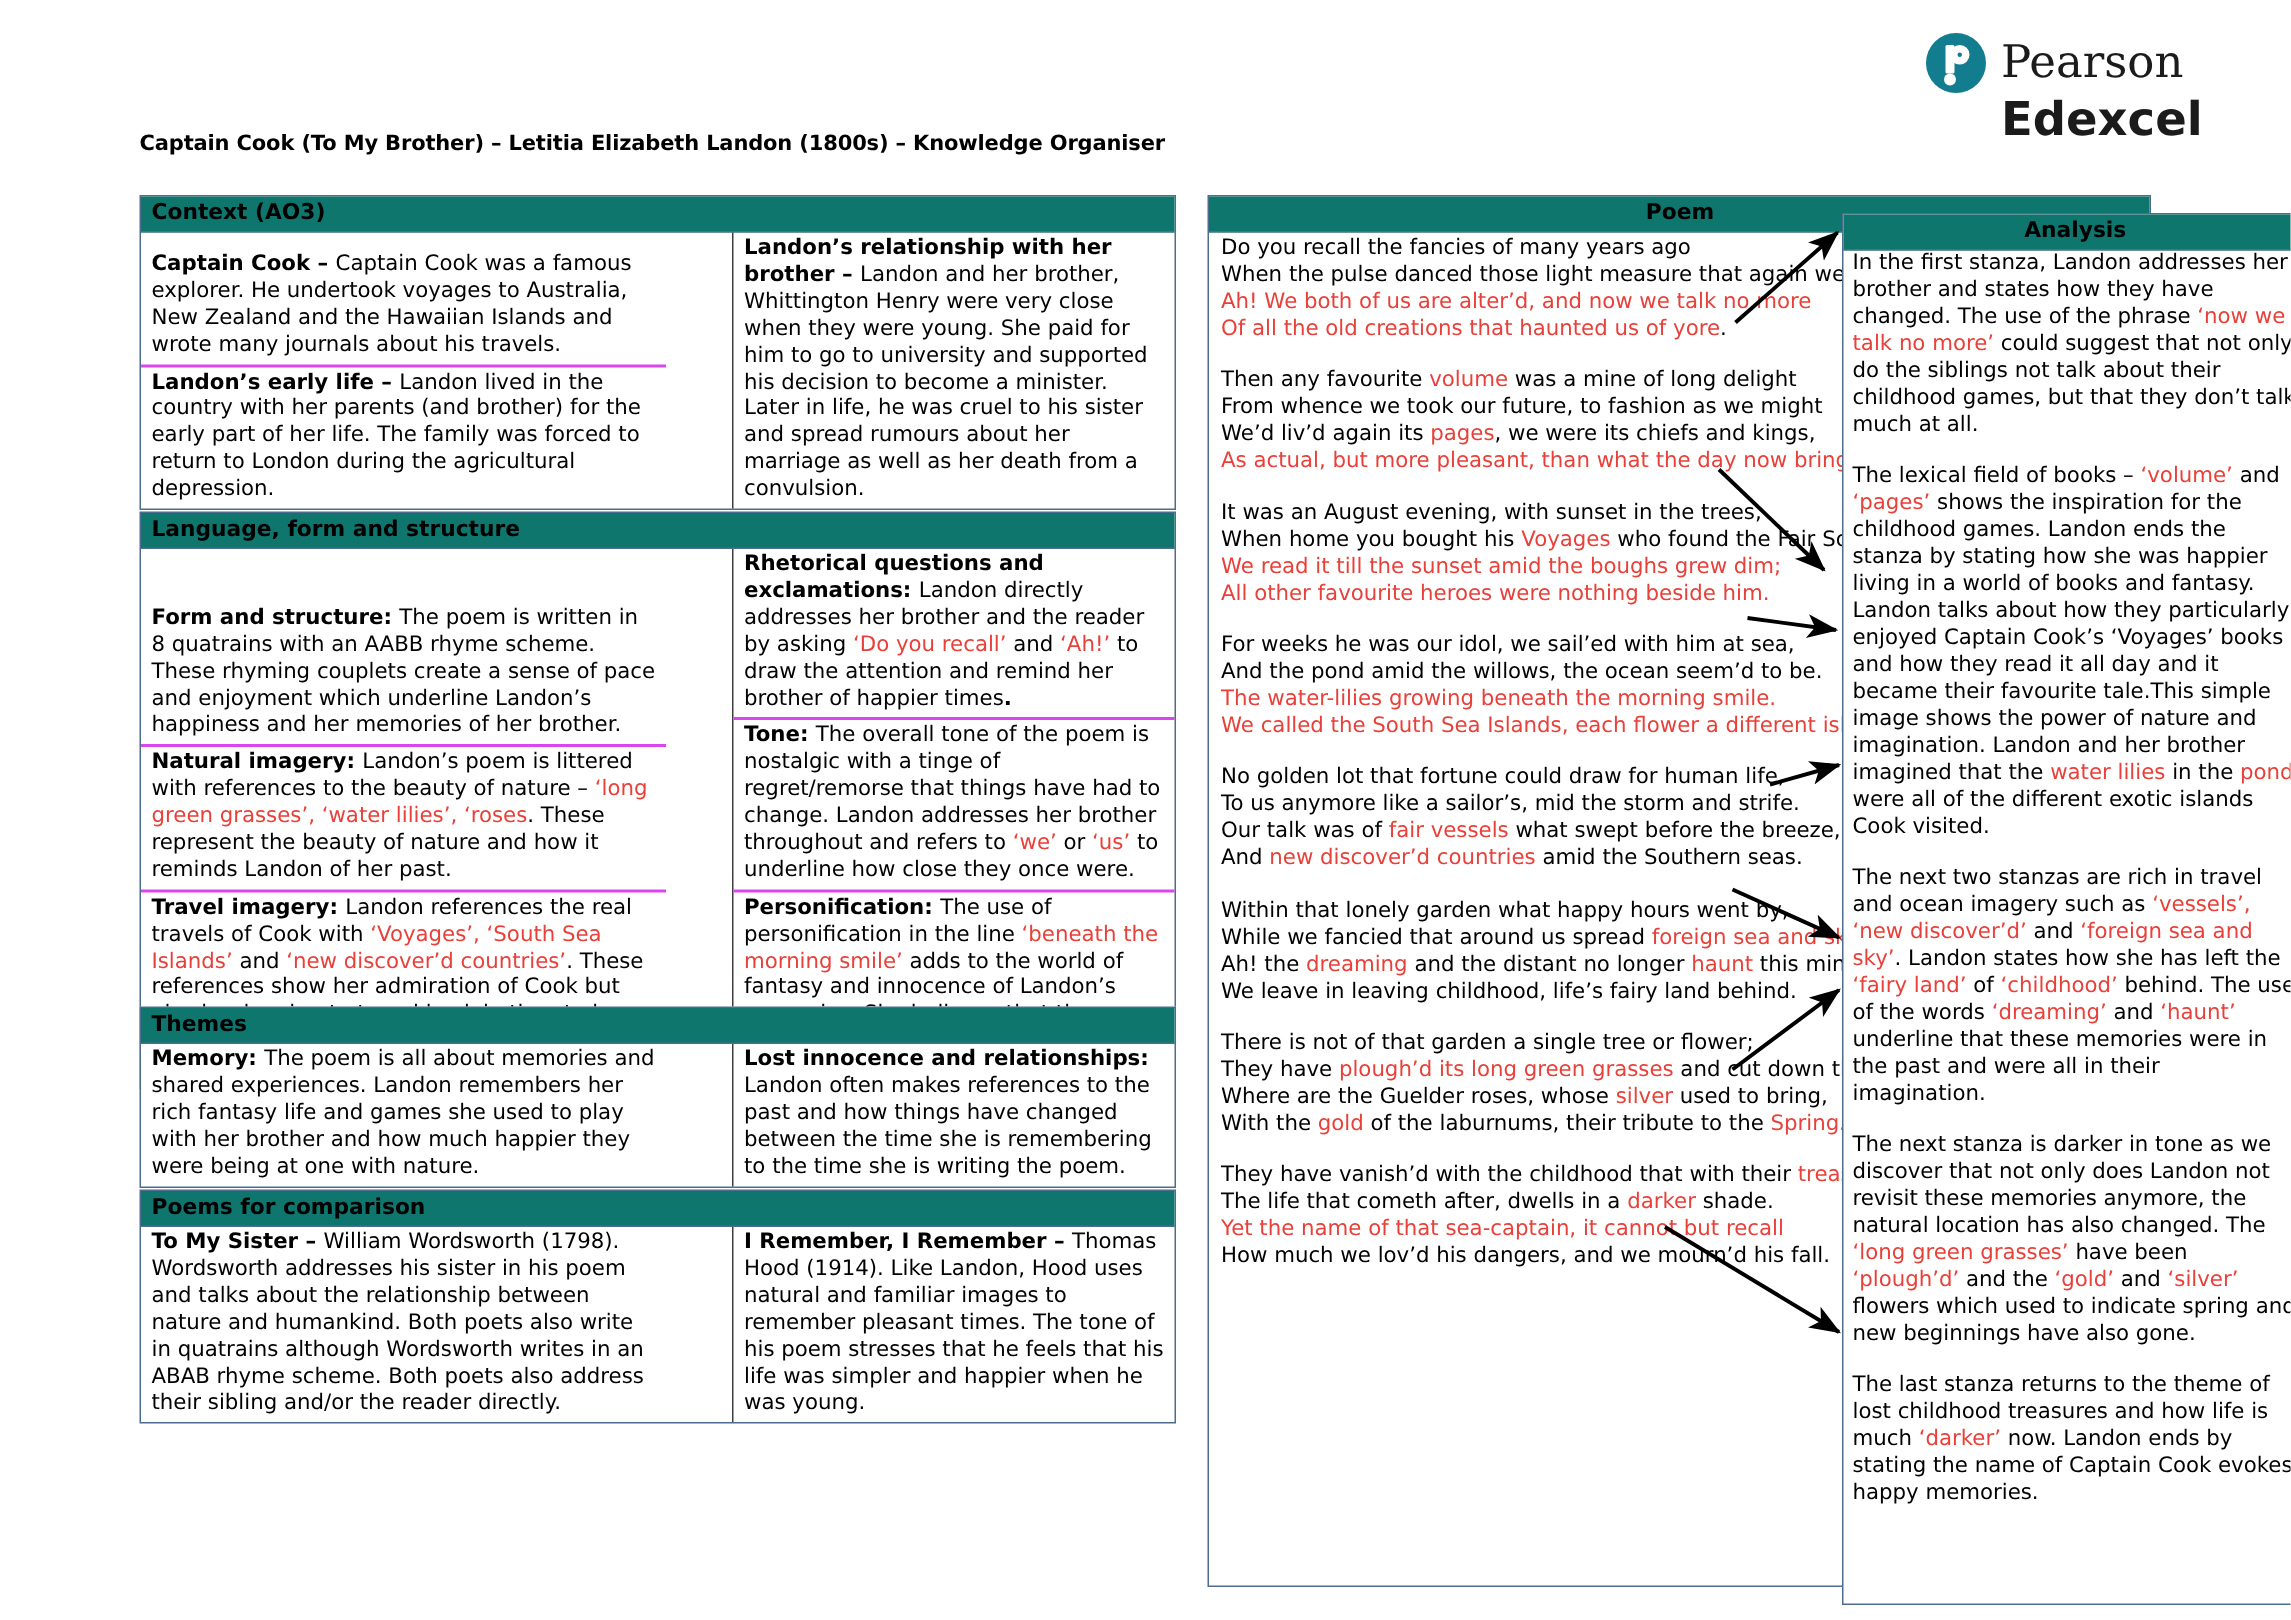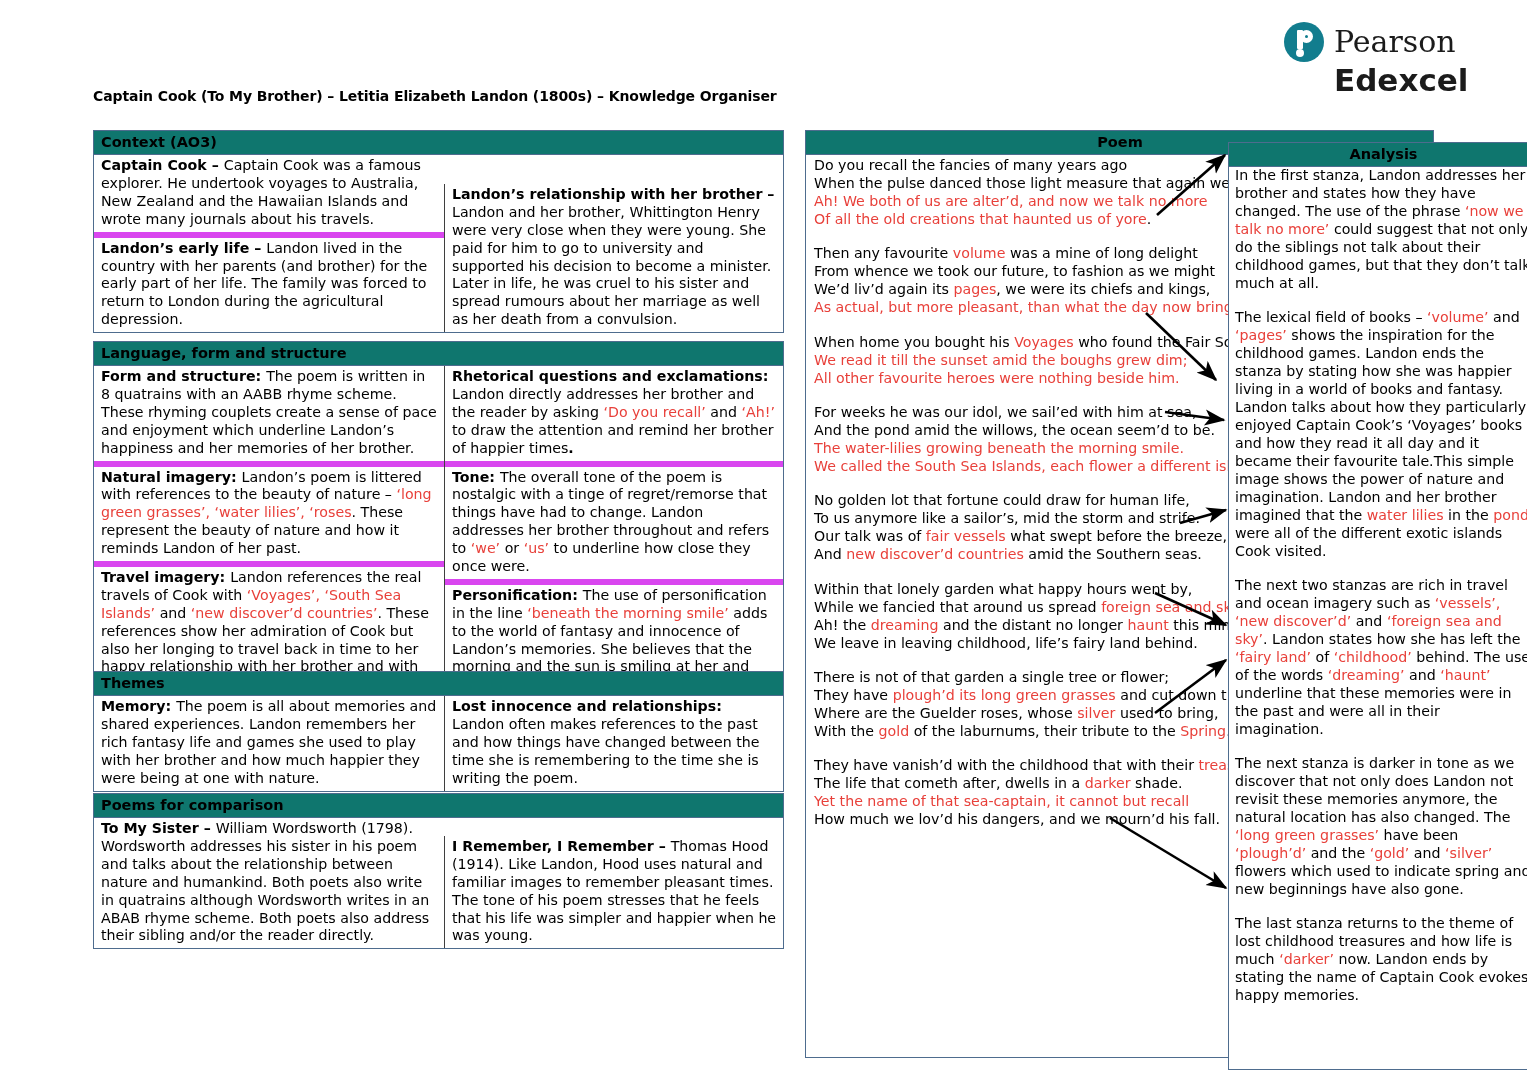--- a/index.html
+++ b/index.html
@@ -119,29 +119,30 @@
   .split {
     display: flex;
     align-items: flex-end;
   }
   .cellcol {
     box-sizing: border-box;
     flex: 1 1 0;
   }
   .cellcol + .cellcol {
     border-left: 1px solid #3F3F3F;
+    margin-left: 44px;
   }
   .cell {
     padding: 2px 6px 3px 7px;
     font-size: 14.2px;
     line-height: 1.26;
     box-sizing: border-box;
   }
   .cell + .cell {
-    border-top: 6px solid #d946ef;
+    border-top: 2px solid #d946ef;
   }
   .cell b { font-weight: bold; }
   .r { color: #E8403A; }
 
   
   #t-context  { left: 93px;  top: 130px; width: 691px; }
   #t-language { left: 93px;  top: 341px; width: 691px; }
   #t-themes   { left: 93px;  top: 671px; width: 691px; }
   #t-poems    { left: 93px;  top: 793px; width: 691px; }
 
@@ -267,20 +268,21 @@
           <div><span class="r">Ah!  We both of us are alter’d, and now we talk no more</span></div>
           <div><span class="r">Of all the old creations that haunted us of yore</span><span>.</span></div>
         </div>
         <div class="stanza">
           <div><span>Then any favourite </span><span class="r">volume</span><span> was a mine of long delight</span></div>
           <div><span>From whence we took our future, to fashion as we might</span></div>
           <div><span>We’d liv’d again its </span><span class="r">pages</span><span>, we were its chiefs and kings,</span></div>
           <div><span class="r">As actual, but more pleasant, than what the day now brings.</span></div>
         </div>
         <div class="stanza">
+          <div><span>It was an August evening, with sunset in the trees,</span></div>
           <div><span>When home you bought his </span><span class="r">Voyages</span><span> who found the Fair South Seas.</span></div>
           <div><span class="r">We read it till the sunset amid the boughs grew dim;</span></div>
           <div><span class="r">All other favourite heroes were nothing beside him.</span></div>
         </div>
         <div class="stanza">
           <div><span>For weeks he was our idol, we sail’ed with him at sea,</span></div>
           <div><span>And the pond amid the willows, the ocean seem’d to be.</span></div>
           <div><span class="r">The water-lilies growing beneath the morning smile.</span></div>
           <div><span class="r">We called the South Sea Islands, each flower a different isle.</span></div>
         </div>

